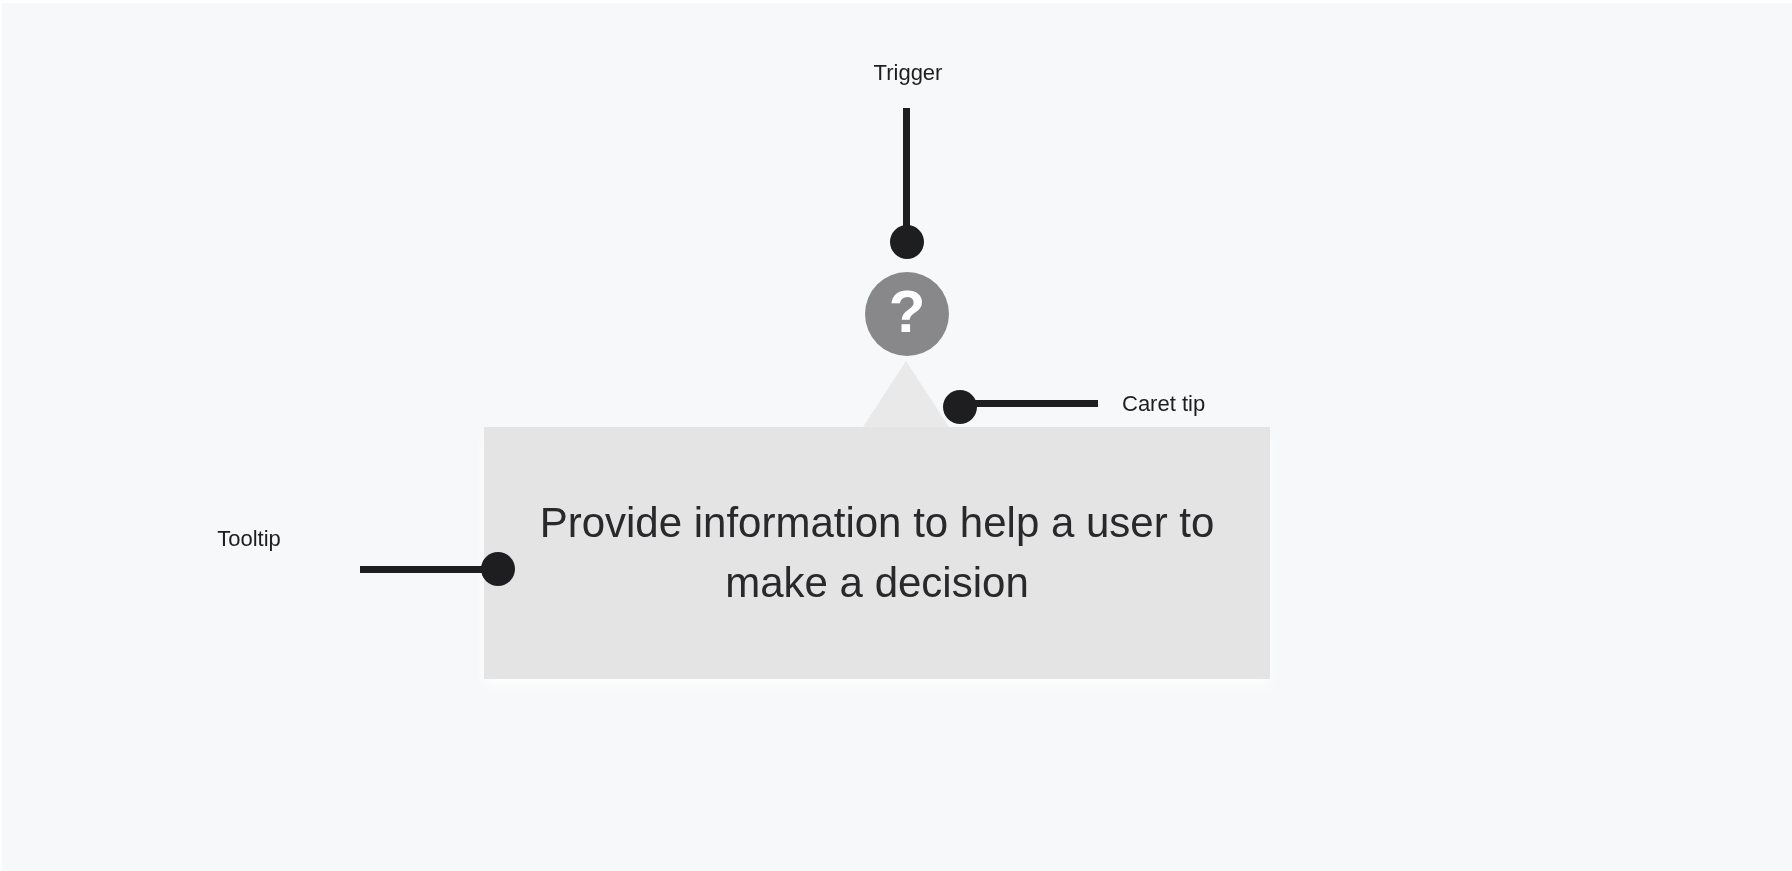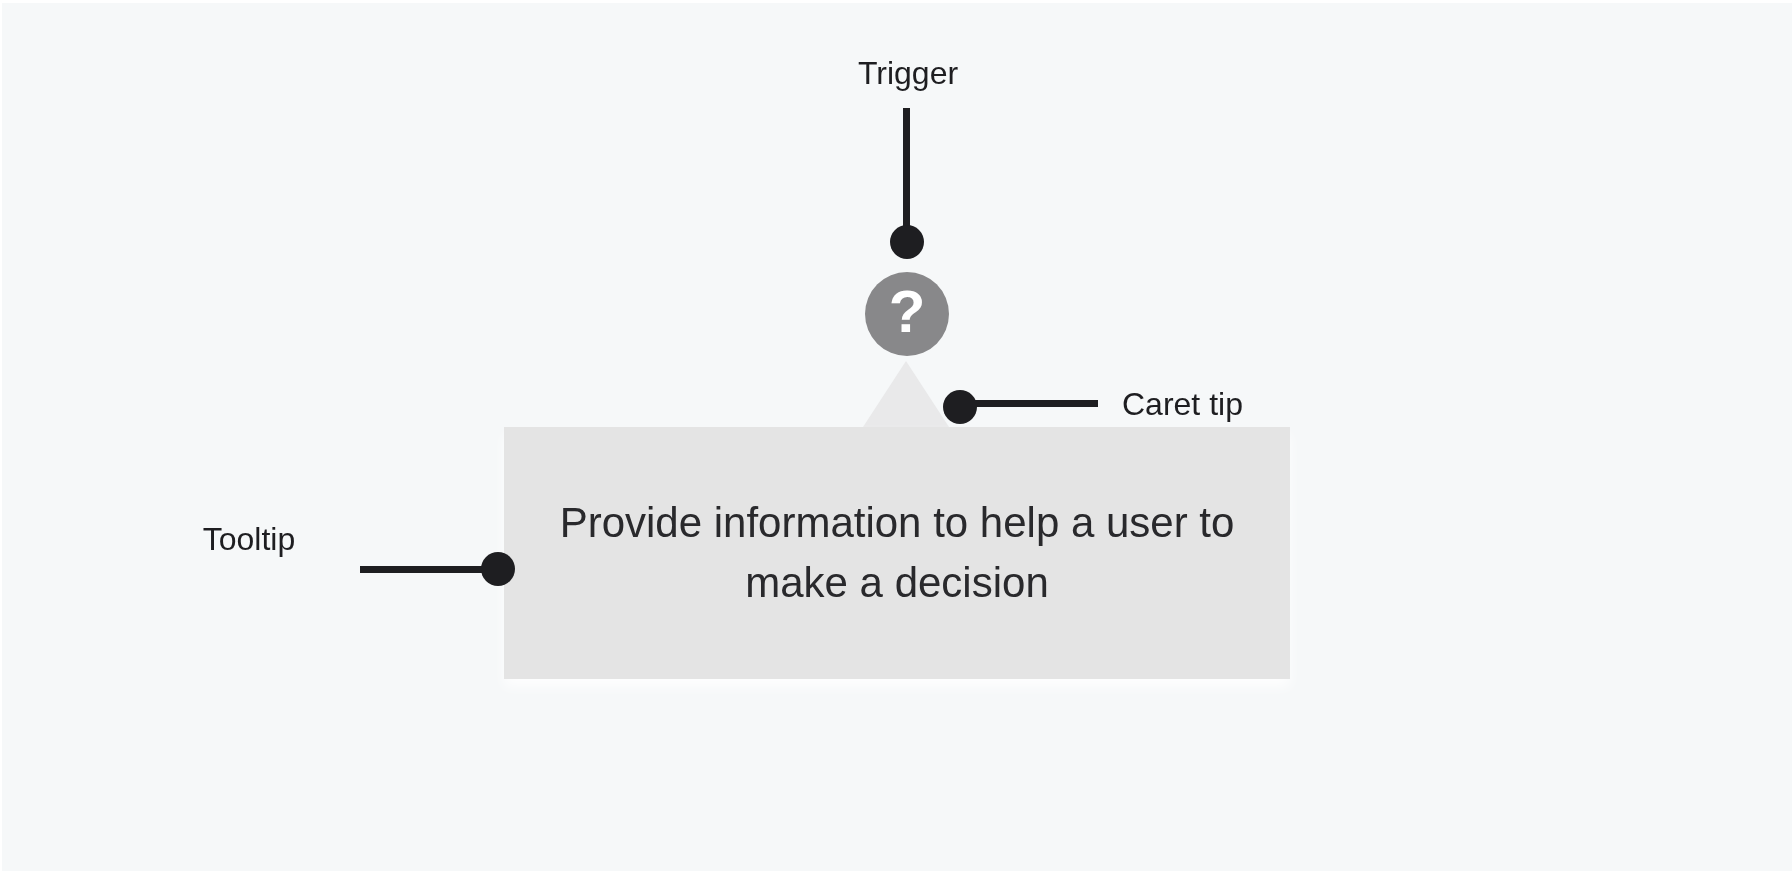--- a/index.html
+++ b/index.html
@@ -29,21 +29,21 @@
     width: 100%; height: 3px;
     background: #ffffff;
   }
   .edge-left {
     position: absolute; top: 0; left: 0;
     width: 2px; height: 100%;
     background: #ffffff;
   }
   .label {
     position: absolute;
-    font-size: 32px;
+    font-size: 22px;
     line-height: 38px;
     color: var(--ink);
     white-space: nowrap;
   }
   .trigger-label {
     left: 908px; top: 54px;
     transform: translateX(-50%);
     text-align: center;
   }
   .caret-label {
@@ -96,21 +96,21 @@
   .caret {
     position: absolute;
     left: 863px; top: 361px;
     width: 0; height: 0;
     border-left: 43px solid transparent;
     border-right: 43px solid transparent;
     border-bottom: 66px solid var(--caret);
   }
   .tooltip-box {
     position: absolute;
-    left: 504px; top: 427px;
+    left: 484px; top: 427px;
     width: 786px; height: 252px;
     background: var(--tooltip-box);
     display: flex;
     align-items: center;
     justify-content: center;
     box-shadow: 0 8px 12px rgba(255, 255, 255, 0.85);
   }
   .tooltip-text {
     width: 720px;
     font-size: 42px;

